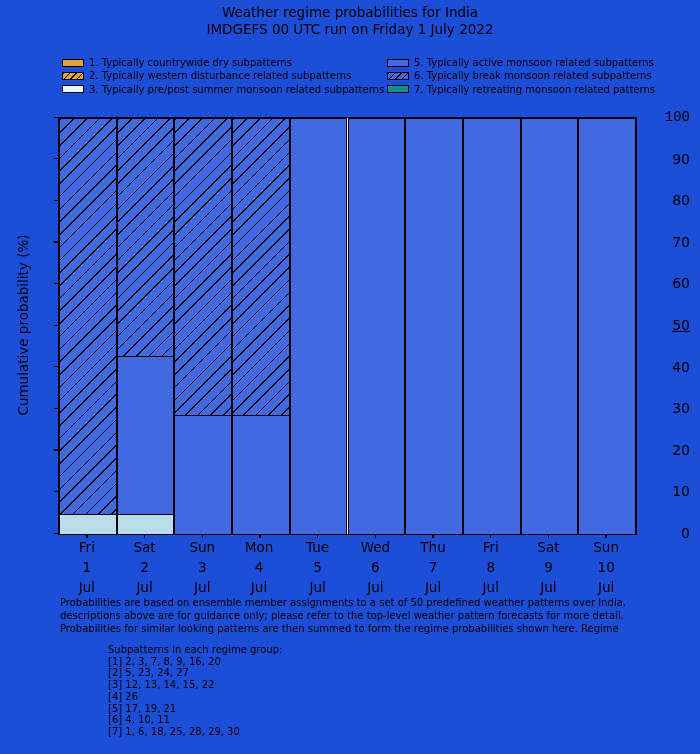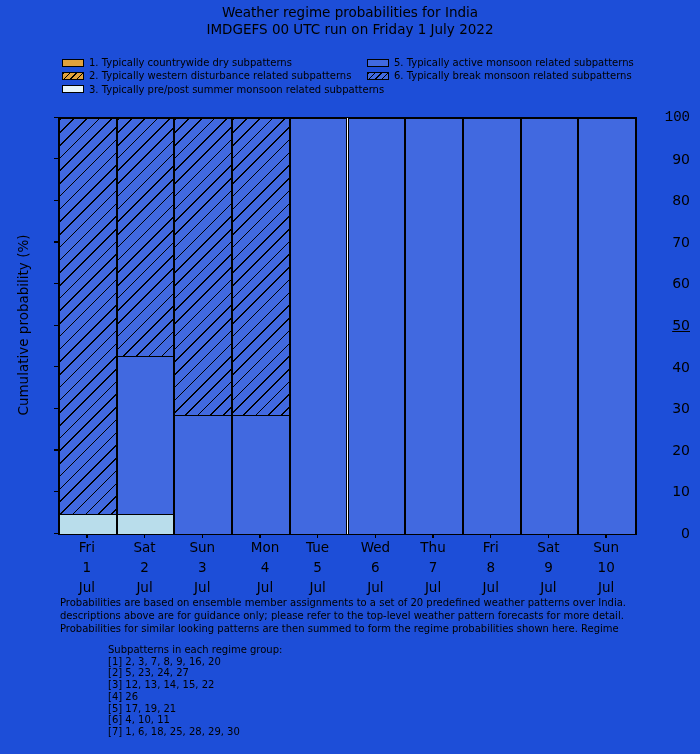--- a/index.html
+++ b/index.html
@@ -6,21 +6,21 @@
   #fig{position:relative;width:700px;height:754px;background:#1d4ed8;
        font-family:"DejaVu Sans","Liberation Sans",sans-serif;color:#000;overflow:hidden;}
 
   .title-line{position:absolute;left:0;width:700px;text-align:center;font-size:13.5px;line-height:17px;}
   #title1{top:4px;}
   #title2{top:21px;}
 
   
   .legend-col{position:absolute;top:56px;display:flex;flex-direction:column;}
   #legend-col-0{left:62px;}
-  #legend-col-1{left:367px;}
+  #legend-col-1{left:387px;}
   .legend-item{display:flex;align-items:center;height:13.3px;}
   .legend-swatch{width:22px;height:8px;border:1px solid #000;box-sizing:border-box;margin-right:5px;flex:0 0 auto;}
   .legend-label{font-size:10px;white-space:nowrap;}
 
   
   #plot-area{position:absolute;left:58px;top:117px;width:577px;height:416px;
              border:1px solid #000;box-sizing:content-box;background:#fff;}
   .bar{position:absolute;top:0;bottom:0;}
   .bar-segment{position:absolute;left:0;right:0;box-sizing:border-box;
                border-left:1px solid #000;border-right:1px solid #000;border-top:1px solid #000;}
@@ -63,20 +63,24 @@
       </div>
     </div>
   <div class="legend-col" id="legend-col-1">
       <div class="legend-item">
         <span class="legend-swatch" style="background-color: rgb(65, 105, 224);"></span>
         <span class="legend-label">5. Typically active monsoon related subpatterns</span>
       </div>
       <div class="legend-item">
         <span class="legend-swatch swatch-hatched" style="background-color: rgb(65, 105, 224);"></span>
         <span class="legend-label">6. Typically break monsoon related subpatterns</span>
+      </div>
+      <div class="legend-item">
+        <span class="legend-swatch" style="background-color: rgb(14, 147, 141);"></span>
+        <span class="legend-label">7. Typically retreating monsoon related patterns</span>
       </div>
     </div>
 
   <div id="y-axis-title">Cumulative probability (%)</div>
 
   <div id="plot-area">
       <div class="bar" style="left: 0%; width: 10%;">
         <div class="bar-segment" style="bottom: 0%; height: 4.8%; background-color: rgb(185, 221, 235);"></div>
         <div class="bar-segment hatched" style="bottom: 4.8%; height: 95.2%; background-color: rgb(65, 105, 224);"></div>
       </div>
@@ -149,21 +153,21 @@
         <div>2</div>
         <div>Jul</div>
       </div>
       <div class="x-tick-mark" style="left: 201.55px;"></div>
       <div class="x-tick-label" style="left: 202.25px;">
         <div>Sun</div>
         <div>3</div>
         <div>Jul</div>
       </div>
       <div class="x-tick-mark" style="left: 259.25px;"></div>
-      <div class="x-tick-label" style="left: 265px; text-align: center;">
+      <div class="x-tick-label" style="left: 259px; text-align: center;">
         <div>Mon</div>
         <div>4</div>
         <div>Jul</div>
       </div>
       <div class="x-tick-mark" style="left: 316.95px;"></div>
       <div class="x-tick-label" style="left: 317.65px;">
         <div>Tue</div>
         <div>5</div>
         <div>Jul</div>
       </div>
@@ -193,21 +197,21 @@
       </div>
       <div class="x-tick-mark" style="left: 605.45px;"></div>
       <div class="x-tick-label" style="left: 606.15px;">
         <div>Sun</div>
         <div>10</div>
         <div>Jul</div>
       </div>
     </div>
 
   <div id="footer">
-    <div>Probabilities are based on ensemble member assignments to a set of 20 predefined weather patterns over India.</div>
+    <div>Probabilities are based on ensemble member assignments to a set of 50 predefined weather patterns over India.</div>
     <div>descriptions above are for guidance only; please refer to the top-level weather pattern forecasts for more detail.</div>
     <div>Probabilities for similar looking patterns are then summed to form the regime probabilities shown here. Regime</div>
   </div>
 
   <div id="subpatterns">
     <div>Subpatterns in each regime group:</div>
     <div>[1] 2, 3, 7, 8, 9, 16, 20</div>
     <div>[2] 5, 23, 24, 27</div>
     <div>[3] 12, 13, 14, 15, 22</div>
     <div>[4] 26</div>

